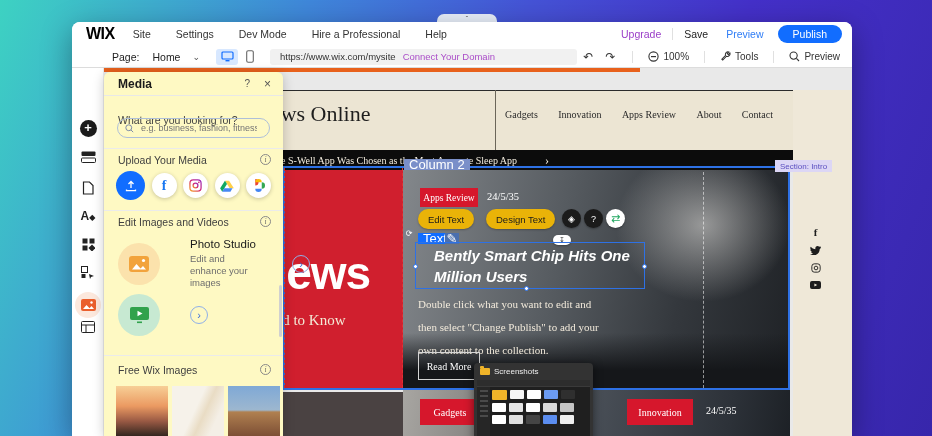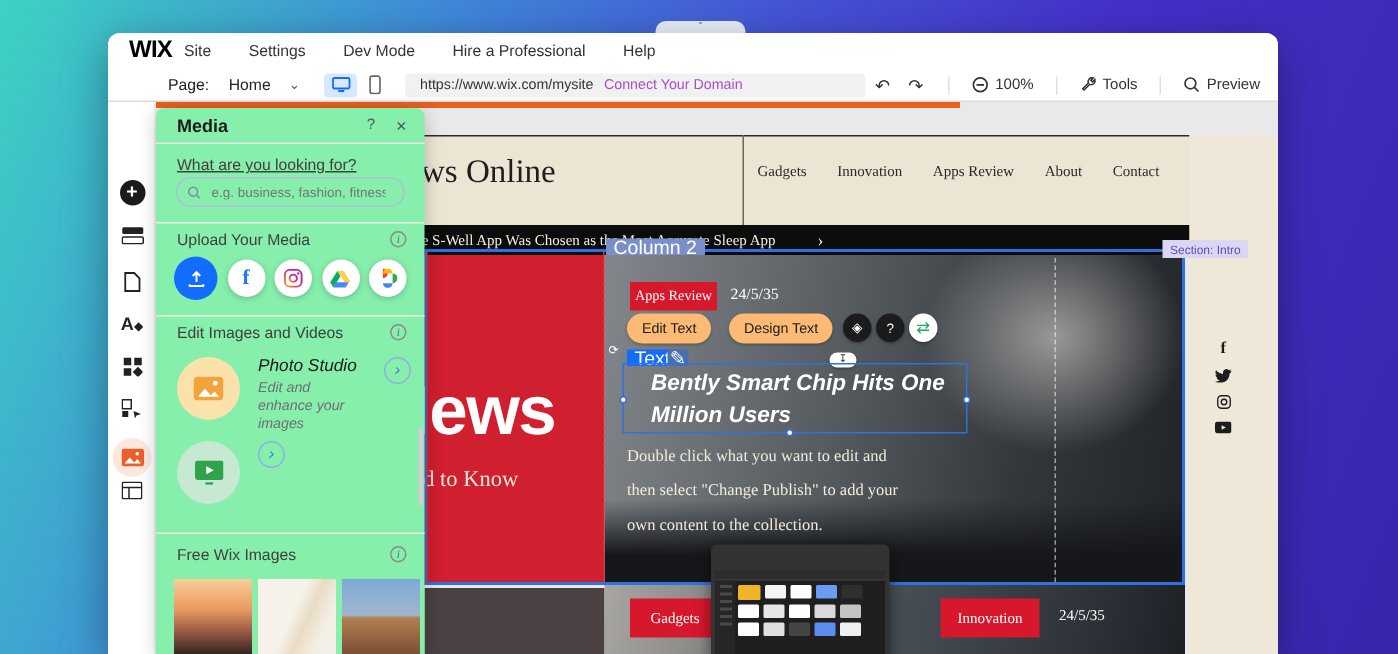--- a/index.html
+++ b/index.html
@@ -9,21 +9,21 @@
          background:linear-gradient(112deg,#3dd2c2 0%,#3f87da 28%,#4553d6 48%,#4430c9 68%,#3726ab 100%);}
   .abs{position:absolute;}
   
   .desk-tab{left:437px;top:14px;width:60px;height:12px;background:#e9f0fb;border-radius:7px 7px 0 0;
             text-align:center;font-size:7px;color:#444;line-height:10px;}
   
   #win{left:72px;top:22px;width:780px;height:414px;background:#fff;border-radius:8px 8px 0 0;
        overflow:hidden;box-shadow:0 8px 30px rgba(0,0,0,.35);}
   
   .menubar{left:0;top:0;width:100%;height:24px;display:flex;align-items:center;padding:0 10px 0 14px;background:#fff;}
-  .wixlogo{font-weight:800;font-size:16px;letter-spacing:-.5px;color:#000;margin-right:8px;}
+  .wixlogo{font-weight:800;font-size:16px;letter-spacing:-.5px;color:#000;margin-right:18px;}
   .mitem{font-size:10.5px;color:#333;margin-right:25px;cursor:default;}
   .mb-right{margin-left:auto;display:flex;align-items:center;}
   .upgrade{font-size:10.5px;color:#9a3dc8;}
   .vsep{width:1px;height:12px;background:#e0e0e0;margin:0 11px;}
   .save{font-size:10.5px;color:#222;}
   .preview{font-size:10.5px;color:#2f7df6;margin:0 14px 0 18px;}
   .publish{background:#116dff;color:#fff;font-size:10.5px;border:none;border-radius:10px;
            height:18px;padding:0 15px;line-height:18px;}
   
   .toolbar{left:0;top:24px;width:100%;height:22px;display:flex;align-items:center;
@@ -72,21 +72,21 @@
   .tag{height:11px;font-size:13px;color:#fff;display:flex;align-items:center;padding:0 5px;}
   .coltag{left:300px;top:91px;background:#7a8fc9;}
   .sectag{left:671px;top:92px;background:#dcd6f5;color:#5b4fc0;height:12px;font-size:8px;}
   .texttag{left:314px;top:165px;background:#116dff;}
   .texttag2{left:341px;top:165px;background:#4a6fae;width:14px;justify-content:center;}
   .rotateh{left:299px;top:160px;width:12px;height:12px;border-radius:50%;background:#7d828c;color:#fff;
            font-size:8px;line-height:12px;text-align:center;}
   .badge{background:#d6172c;color:#fff;display:flex;align-items:center;justify-content:center;}
   .appsbadge{left:316px;top:120px;width:58px;height:19px;font-size:9.5px;}
   .artdate{left:383px;top:123px;font-size:10.5px;color:#fff;}
-  .pill{height:20px;border-radius:10px;background:#fdba74;color:#1b1b1b;font-size:9.5px;
+  .pill{height:20px;border-radius:10px;background:#eab308;color:#1b1b1b;font-size:9.5px;
         display:flex;align-items:center;padding:0 10px;box-shadow:0 1px 2px rgba(0,0,0,.25);text-align:center;}
   .circbtn{width:19px;height:19px;border-radius:50%;background:#1b1b1b;color:#fff;display:flex;
            align-items:center;justify-content:center;font-size:9px;box-shadow:0 1px 2px rgba(0,0,0,.3);}
   .circbtn.light{background:#fff;color:#22a861;font-size:11px;}
   .stretchh{left:449px;top:167px;width:18px;height:10px;background:#fff;border-radius:5px;color:#333;
             font-size:7px;line-height:9px;text-align:center;box-shadow:0 1px 2px rgba(0,0,0,.3);}
   .headingbox{left:311px;top:174px;width:230px;height:47px;border:1.5px solid #2e71e5;}
   .heading{position:absolute;left:18px;top:2px;width:220px;font-size:15px;line-height:21px;font-weight:700;color:#fff;font-style:italic;}
   .hdot{width:5px;height:5px;border-radius:50%;background:#fff;border:1px solid #2e71e5;position:absolute;}
   .bodytxt{left:314px;top:225px;width:190px;font-size:11px;line-height:23px;color:#f2eadb;}
@@ -105,40 +105,40 @@
   .folder{width:10px;height:7px;background:#f0b429;border-radius:1px;position:relative;}
   .folder:before{content:"";position:absolute;top:-2px;left:0;width:4px;height:2px;background:#f0b429;border-radius:1px 1px 0 0;}
   .fbody{position:absolute;left:3px;top:17px;right:3px;bottom:0;background:#1f1f1f;}
   .fbar{height:7px;background:#2d2d2d;border-bottom:1px solid #3a3a3a;}
   .fside{position:absolute;left:0;top:7px;width:13px;bottom:0;background:#262626;}
   .fside i{display:block;width:8px;height:2px;background:#4a4a4a;margin:3px auto 0;}
   .fgridwrap{position:absolute;left:15px;top:10px;right:2px;bottom:2px;display:flex;flex-wrap:wrap;gap:3px;align-content:flex-start;}
   .bigfolder{width:15px;height:10px;background:#f0b429;border-radius:1px;}
   .fthumb{width:14px;height:9px;border-radius:1px;}
   
-  .panel{left:32px;top:50px;width:179px;bottom:0;background:#86efac;z-index:7;border-radius:6px 6px 0 0;
+  .panel{left:32px;top:50px;width:179px;bottom:0;background:#fef9c3;z-index:7;border-radius:6px 6px 0 0;
          box-shadow:0 2px 12px rgba(0,0,0,.22);font-size:11px;color:#2b2b2b;}
   .phead{height:24px;display:flex;align-items:center;padding:0 12px 0 14px;border-bottom:1px solid #e8e8e8;}
   .ptitle{font-weight:700;font-size:12px;color:#1b1b1b;}
   .phelp{margin-left:auto;color:#555;font-size:10px;margin-right:14px;}
   .pclose{color:#555;font-size:12px;}
   .plabel{position:absolute;left:14px;font-size:10.5px;color:#404040;}
   .searchbox{position:absolute;left:13px;top:46px;width:153px;height:20px;border:1px solid #aebfd8;
              border-radius:11px;display:flex;align-items:center;padding:0 7px;gap:5px;}
   .searchbox input{border:none;outline:none;font-size:9px;color:#333;width:120px;background:transparent;
                    font-family:"Liberation Sans",sans-serif;}
   .pdiv{position:absolute;left:0;width:100%;height:1px;background:#ebebeb;}
   .infoi{position:absolute;right:12px;width:11px;height:11px;border-radius:50%;border:1px solid #888;
          color:#666;font-size:7.5px;line-height:10px;text-align:center;font-family:"Liberation Serif",serif;font-style:italic;}
   .srcrow{position:absolute;left:12px;top:99px;width:155px;display:flex;justify-content:space-between;align-items:center;}
   .srcbtn{width:25px;height:25px;border-radius:50%;background:#fff;box-shadow:0 1px 4px rgba(0,0,0,.22);
           display:flex;align-items:center;justify-content:center;}
   .srcbtn.up{width:29px;height:29px;background:#116dff;box-shadow:none;}
   .fb{color:#1877f2;font-family:"Liberation Serif",serif;font-weight:700;font-size:14px;}
-  .toolrow{position:absolute;left:14px;display:flex;gap:12px;align-items:flex-start;font-style:italic;}
+  .toolrow{position:absolute;left:14px;display:flex;gap:30px;align-items:center;}
   .bigcirc{width:42px;height:42px;border-radius:50%;display:flex;align-items:center;justify-content:center;flex:0 0 42px;}
   .ps{background:#fbe2ac;} .vm{background:#c7e9d2;}
   .ttl{font-size:11.5px;color:#1b1b1b;font-weight:400;}
   .sub{font-size:9.5px;color:#6e6e6e;line-height:12px;margin-top:3px;}
   .chevc{width:18px;height:18px;border-radius:50%;border:1px solid #8fb0e8;color:#3b6fd8;font-size:11px;
          display:flex;align-items:center;justify-content:center;flex:0 0 18px;}
   .thumbs{position:absolute;left:12px;top:314px;display:flex;gap:4px;}
   .thumb{width:52px;height:50px;}
   .t1{background:linear-gradient(180deg,#f7cf96 0%,#eb9a62 40%,#9a5a44 70%,#33261f 100%);}
   .t2{background:linear-gradient(115deg,#f6f2ea 45%,#e9dcc4 60%,#f4efe6 80%);}
@@ -153,20 +153,27 @@
 
   <div class="abs" id="win">
 
     <div class="abs menubar">
       <span class="wixlogo">WIX</span>
       <span class="mitem">Site</span>
       <span class="mitem">Settings</span>
       <span class="mitem">Dev Mode</span>
       <span class="mitem">Hire a Professional</span>
       <span class="mitem">Help</span>
+      <div class="mb-right">
+        <span class="upgrade">Upgrade</span>
+        <span class="vsep"></span>
+        <span class="save">Save</span>
+        <span class="preview">Preview</span>
+        <button class="publish">Publish</button>
+      </div>
     </div>
 
     <div class="abs toolbar">
       <span>Page:</span>
       <span class="pagesel" style="margin-left:13px;">
         <span>Home</span>
         <span class="chev">⌄</span>
       </span>
       <span class="devbtn">
         <svg width="13" height="11" viewBox="0 0 13 11">
@@ -283,22 +290,27 @@
       <div class="abs stretchh">↧</div>
 
       <div class="abs headingbox">
         <div class="heading">Bently Smart Chip Hits One Million Users</div>
         <span class="hdot" style="left:-3px;top:21px;"></span>
         <span class="hdot" style="right:-3px;top:21px;"></span>
         <span class="hdot" style="left:108px;bottom:-3px;"></span>
       </div>
 
       <div class="abs bodytxt serif">Double click what you want to edit and then select "Change Publish" to add your own content to the collection.</div>
+      <div class="abs readmore serif">Read More</div>
 
       <div class="abs fwin">
+        <div class="fhead">
+          <span class="folder"></span>
+          <span>Screenshots</span>
+        </div>
         <div class="fbody">
           <div class="fbar"></div>
           <div class="fside">
               <i></i>
               <i></i>
               <i></i>
               <i></i>
               <i></i>
               <i></i>
             </div>
@@ -375,21 +387,21 @@
 
     </div>
 
     <div class="abs panel">
       <div class="phead">
         <span class="ptitle">Media</span>
         <span class="phelp">?</span>
         <span class="pclose">×</span>
       </div>
 
-      <div class="plabel" style="top:32px;text-decoration:underline;">What are you looking for?</div>
+      <div class="plabel" style="top:42px;">What are you looking for?</div>
       <div class="searchbox">
         <svg width="9" height="9" viewBox="0 0 11 11">
             <circle cx="4.6" cy="4.6" r="3.6" fill="none" stroke="#7a8aa8" stroke-width="1.2"></circle>
             <line x1="7.4" y1="7.4" x2="10" y2="10" stroke="#7a8aa8" stroke-width="1.2"></line>
           </svg>
         <input placeholder="e.g. business, fashion, fitness" style="">
       </div>
       <div class="pdiv" style="top:76px;"></div>
 
       <div class="plabel" style="top:82px;">Upload Your Media</div>

